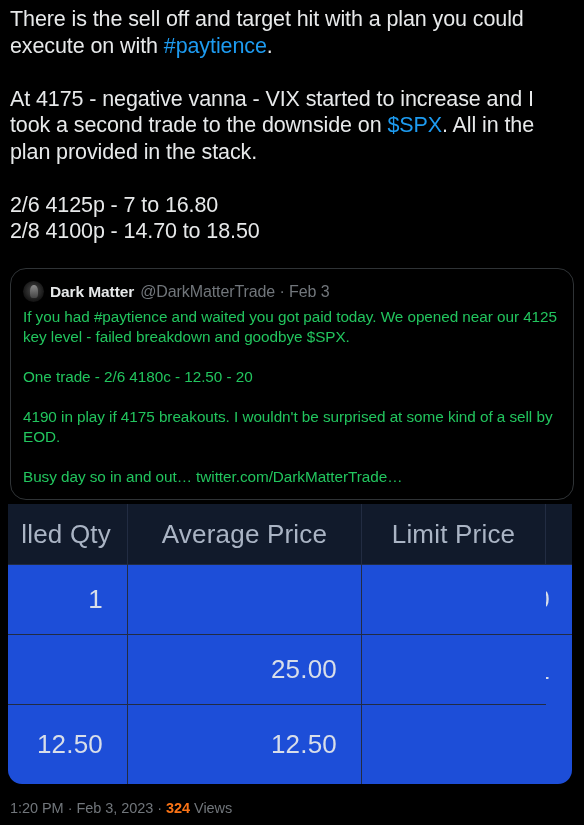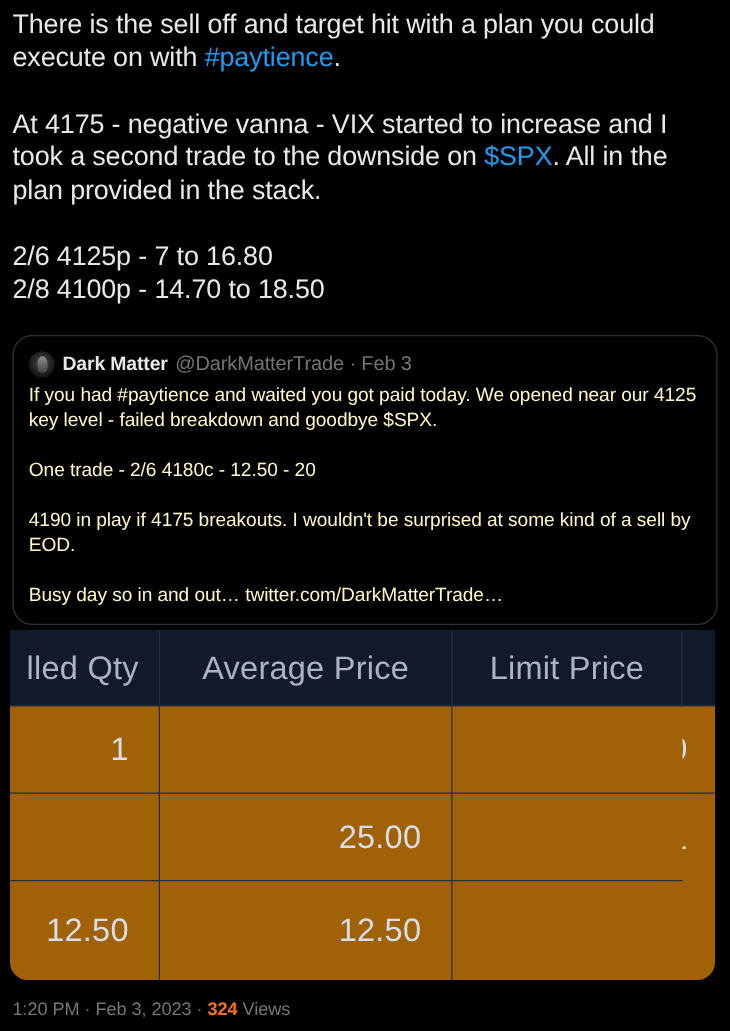--- a/index.html
+++ b/index.html
@@ -64,33 +64,33 @@
     white-space:nowrap;
   }
   .q-meta{
     color:#71767b;
     font-size:16px;
     letter-spacing:-0.1px;
     white-space:nowrap;
   }
   .quote-text{
     padding:3px 12px 12px 12px;
-    color:#fef9c3;
+    color:#22c55e;
     font-size:15.3px;
     line-height:20px;
     letter-spacing:-0.05px;
   }
   .quote-text .blank{ height:20px; }
 
   
   .table-img{
     position:absolute;
     left:8px; top:504px;
     width:564px; height:280px;
-    background:#a16207;
+    background:#1d4ed8;
     border-radius:0 0 14px 14px;
     overflow:hidden;
     color:#c9d1de;
   }
   .table-img .tbl{
     position:absolute; inset:0;
     display:grid;
     grid-template-columns:120px 234px 184px 26px;
     grid-template-rows:61px 70px 70px 79px;
   }

